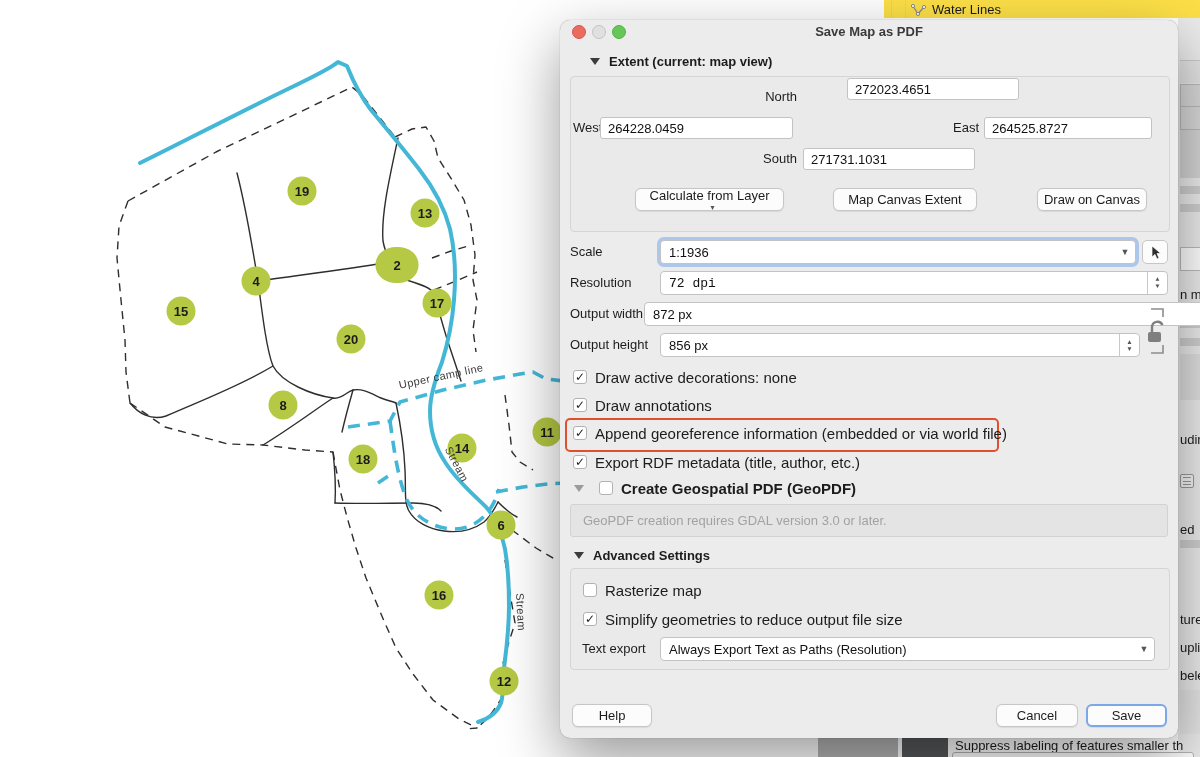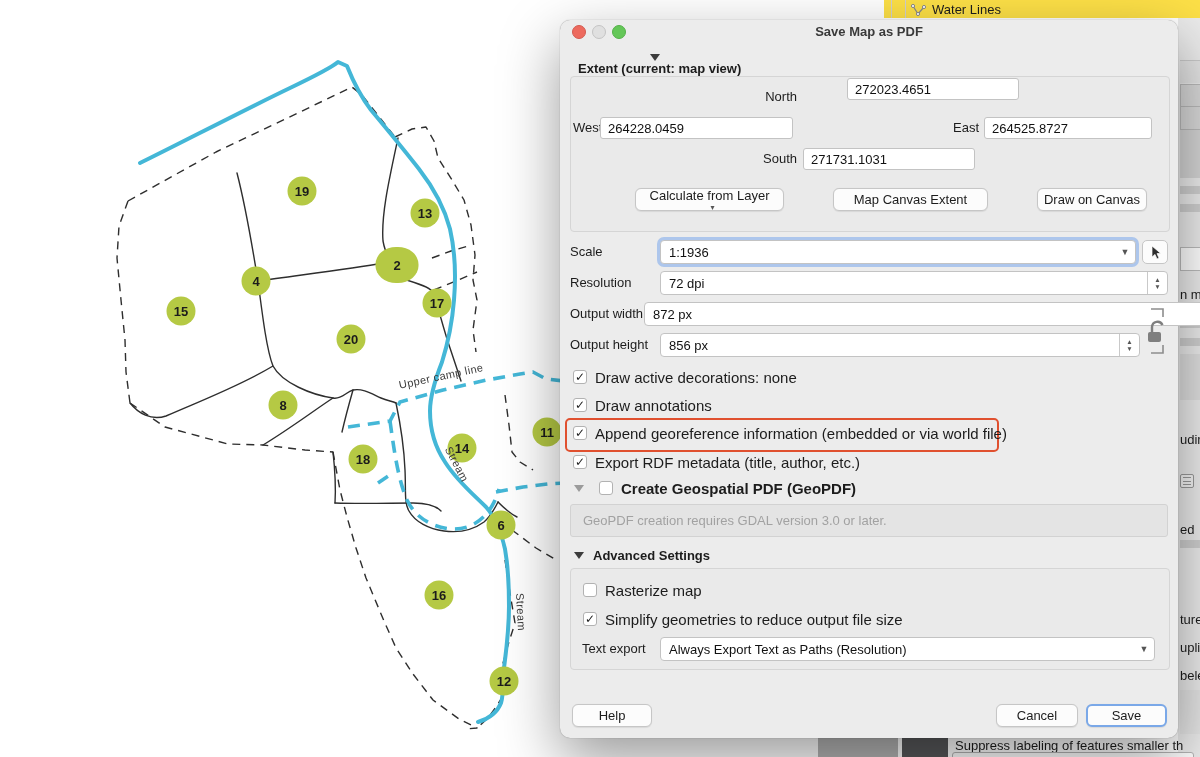--- a/index.html
+++ b/index.html
@@ -201,61 +201,61 @@
 </div>
 
 <div class="dialog">
   <div class="titlebar">
     <span class="tl red"></span>
     <span class="tl gray"></span>
     <span class="tl green"></span>
     <span>Save Map as PDF</span>
   </div>
 
-  <div class="abs hdr" style="left:18px;top:34px;flex-direction:column;">
+  <div class="abs hdr" style="left:30px;top:34px;">
     <span class="tri"></span>
     <span>Extent (current: map view)</span>
   </div>
   <div class="abs groupbox" style="left:10px;top:56px;width:598px;height:154px;"></div>
 
   <div class="abs flabel" style="right:381px;top:66px;">North</div>
   <div class="abs field" style="left:243px;top:58px;width:172px;margin-left:44px;">272023.4651</div>
 
   <div class="abs flabel" style="left:13px;top:97px;">West</div>
   <div class="abs field" style="left:40px;top:97px;width:193px;">264228.0459</div>
   <div class="abs flabel" style="right:199px;top:97px;">East</div>
   <div class="abs field" style="left:424px;top:97px;width:168px;">264525.8727</div>
 
   <div class="abs flabel" style="right:381px;top:128px;">South</div>
   <div class="abs field" style="left:243px;top:128px;width:172px;">271731.1031</div>
 
   <div class="abs btn" style="left:75px;top:168px;width:149px;">
     <span>Calculate from Layer</span>
     <span class="dd-arrow">▾</span>
   </div>
-  <div class="abs btn" style="left:273px;top:168px;width:155px;">
+  <div class="abs btn" style="left:273px;top:168px;width:144px;">
     <span>Map Canvas Extent</span>
   </div>
   <div class="abs btn" style="left:477px;top:168px;width:110px;">
     <span>Draw on Canvas</span>
   </div>
 
   <div class="abs flabel" style="left:10px;top:221px;">Scale</div>
   <div class="abs combo focused" style="left:100px;top:220px;width:476px;">
     <span class="val">1:1936</span>
     <span class="arr">▼</span>
   </div>
   <div class="abs iconbtn" style="left:582px;top:220px;">
     <svg width="14" height="15">
       <path d="M4,1 L4,12 L7,9.4 L9,14 L11,13 L9,8.6 L12.5,8.2 Z" fill="#2e2e2e" stroke="#fff" stroke-width=".7"></path>
     </svg>
   </div>
 
   <div class="abs flabel" style="left:10px;top:252px;">Resolution</div>
-  <div class="abs combo" style="left:100px;top:251px;width:508px;">
+  <div class="abs combo" style="left:100px;top:251px;width:508px;font-family:Liberation Mono, monospace;">
     <span class="val">72 dpi</span>
     <span class="spin-seg">
         <i>▲</i>
         <i>▼</i>
       </span>
   </div>
 
   <div class="abs flabel" style="left:10px;top:283px;">Output width</div>
   <div class="abs combo" style="left:84px;top:282px;width:580px;">
     <span class="val">872 px</span>

